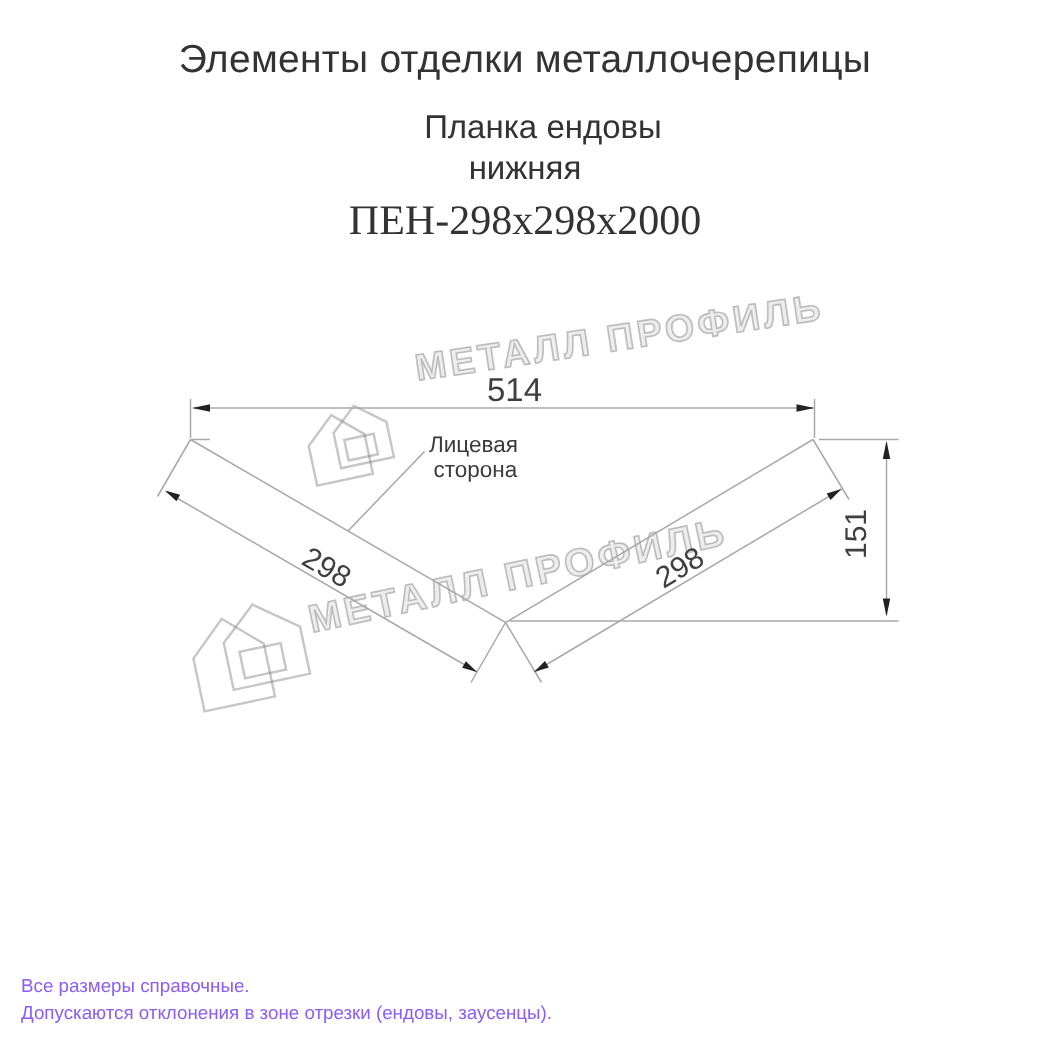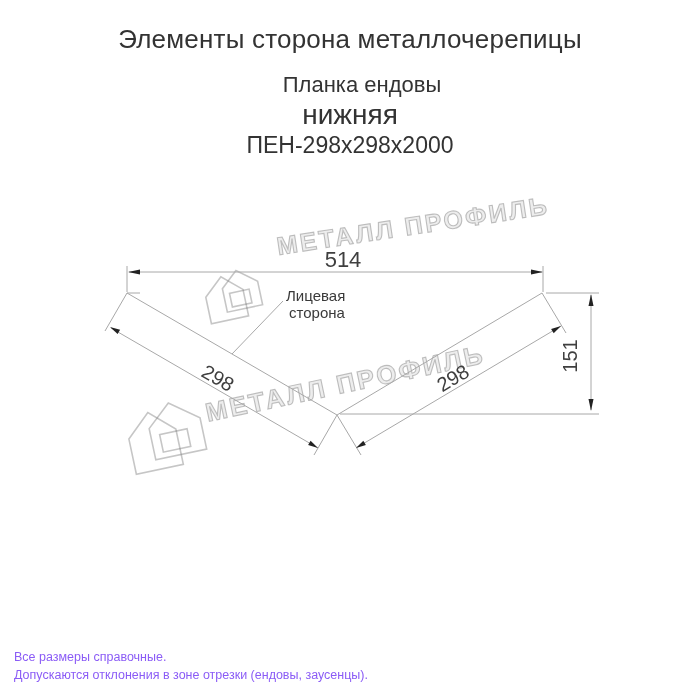--- a/index.html
+++ b/index.html
@@ -3,22 +3,22 @@
 <meta charset="utf-8">
 <style>
   html,body{margin:0;padding:0;}
   body{
     width:700px;height:700px;position:relative;background:#ffffff;
     font-family:"Liberation Sans", sans-serif;overflow:hidden;
   }
   .hdr{position:absolute;left:0;right:0;text-align:center;color:#333333;}
   .title{top:24px;font-size:26px;letter-spacing:.2px;}
   .sub1{top:72px;font-size:22px;padding-left:24px;}
-  .sub2{top:99px;font-size:28px;}
-  .model{top:132px;font-size:23px;}
+  .sub2{top:99px;font-size:22px;}
+  .model{top:132px;font-size:28px;font-family:Liberation Serif, serif;}
   svg.diagram{position:absolute;left:0;top:0;}
   .dim-text{fill:#3f3f3f;font-family:"Liberation Sans",sans-serif;}
   .face-text{fill:#3a3a3a;font-family:"Liberation Sans",sans-serif;font-size:15px;}
   .thin{stroke:#a8a8a8;stroke-width:1;fill:none;}
   .arrow{fill:#222222;stroke:none;}
   
   .wm-text{
     position:absolute;white-space:nowrap;font-weight:bold;font-size:25px;
     letter-spacing:2.5px;color:rgba(140,140,140,0.16);
     -webkit-text-stroke:1.1px rgba(120,120,120,0.45);
@@ -30,21 +30,21 @@
   .wm1l{left:204px;top:268px;transform:rotate(-12deg);}
   .wm2l{left:126px;top:400px;transform:rotate(-12deg);}
   .wm-logo path{stroke:rgba(120,120,120,0.42);stroke-width:1.6;fill:rgba(255,255,255,0.01);}
   .notes{position:absolute;left:14px;color:#8b5cf6;font-size:12.5px;line-height:17px;}
   .note1{top:649px;}
   .note2{top:667px;}
 </style>
 </head>
 <body>
 
-<div class="hdr title">Элементы сторона металлочерепицы</div>
+<div class="hdr title">Элементы отделки металлочерепицы</div>
 <div class="hdr sub1">Планка ендовы</div>
 <div class="hdr sub2">нижняя</div>
 <div class="hdr model">ПЕН-298х298х2000</div>
 
 <svg class="wm-logo wm1l" width="64" height="54" viewBox="0 0 64 54">
   <path d="M2,23 L21,6 L40,23 L40,50 L2,50 Z"></path>
   <path d="M20,18 L37,3 L56,18 L56,42 L20,42 Z"></path>
   <path d="M26,24 L46,24 L46,38 L26,38 Z"></path>
 </svg>
 <div class="wm-text wm1t">МЕТАЛЛ ПРОФИЛЬ</div>

